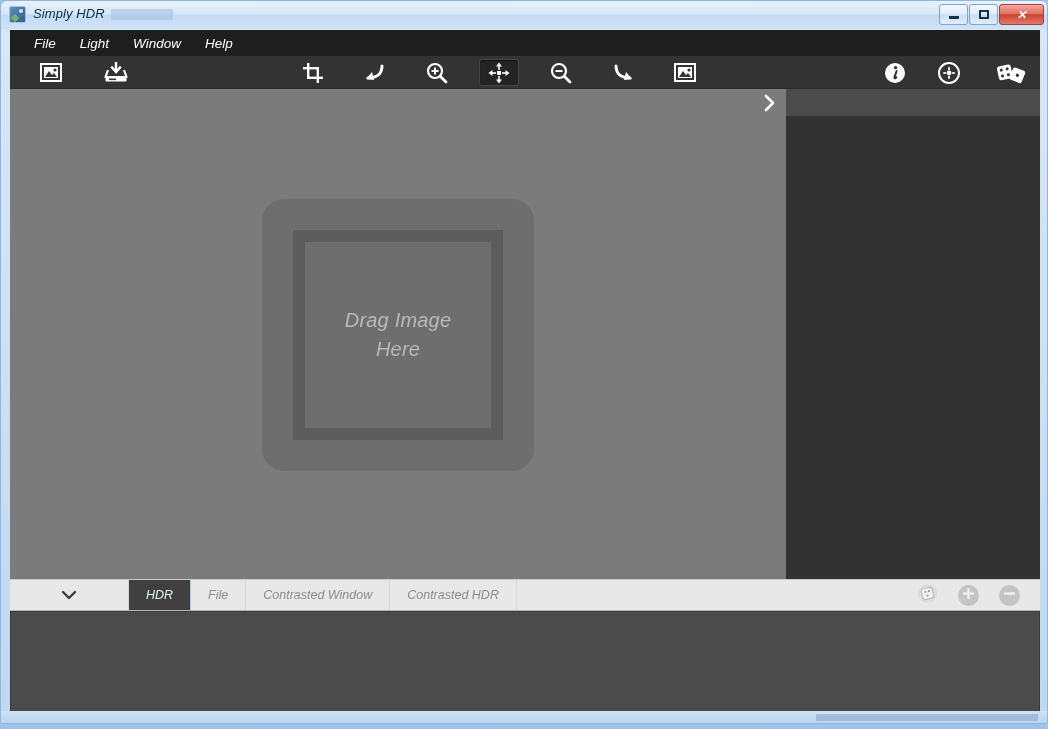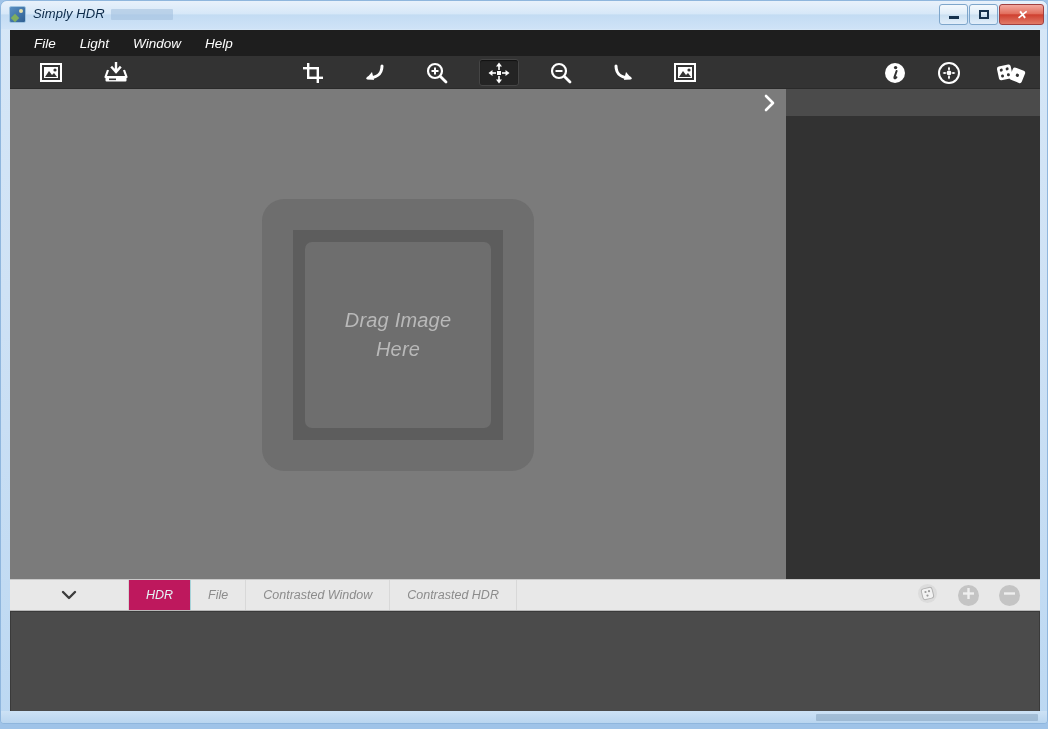--- a/index.html
+++ b/index.html
@@ -187,21 +187,20 @@
     display: flex;
     align-items: center;
     justify-content: center;
   }
   .dropzone-inner {
     width: 186px; height: 186px;
     background: #6e6e6e;
     display: flex;
     align-items: center;
     justify-content: center;
-    border-radius: 7px;
   }
   .dropzone-text {
     color: #b9b9b9;
     font-size: 20px;
     text-align: center;
     line-height: 1.45;
     letter-spacing: 0.2px;
     user-select: none;
   }
 
@@ -246,21 +245,21 @@
     align-items: center;
     justify-content: center;
     padding: 0 17px;
     font-size: 12.5px;
     color: #8c8c8c;
     cursor: pointer;
     border-right: 1px solid #d8d8d8;
     white-space: nowrap;
   }
   .preset-tab.selected {
-    background: #be185d;
+    background: #404040;
     color: #e4f4f6;
     border-right: 1px solid #a6d2d8;
   }
   .preset-spacer { flex: 1; }
   .preset-actions {
     display: flex;
     align-items: center;
     gap: 20px;
     padding-right: 20px;
   }

